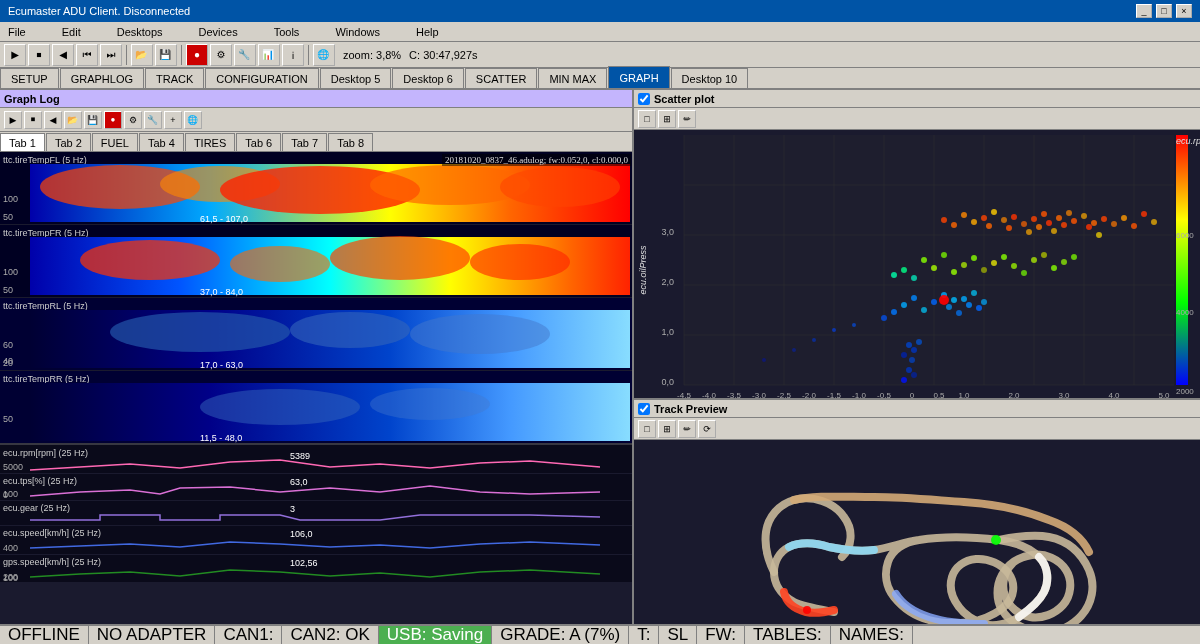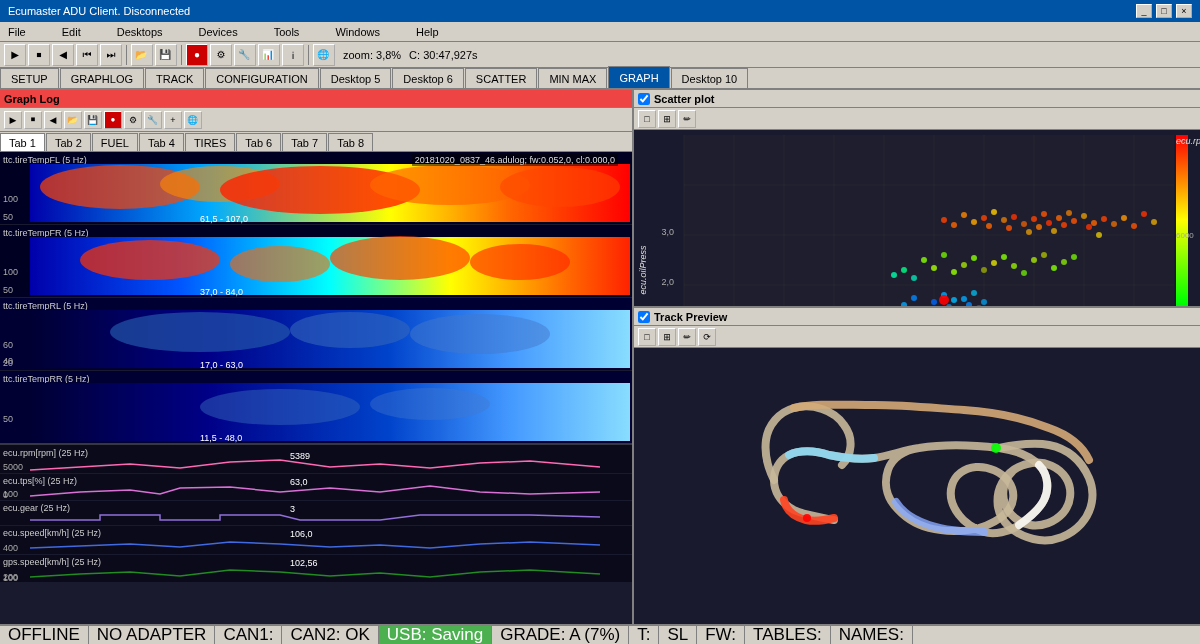--- a/index.html
+++ b/index.html
@@ -23,21 +23,21 @@
     
     .desktop-tabs { background: #d4d0c8; height: 22px; display: flex; align-items: flex-end; border-bottom: 2px solid #808080; }
     .dtab { padding: 2px 10px; height: 20px; display: flex; align-items: center; border: 1px solid #808080; border-bottom: none; background: #d4d0c8; cursor: pointer; font-size: 11px; margin-right: 1px; }
     .dtab.active { background: #0054a6; color: white; height: 22px; }
     
     
     .main-content { display: flex; height: calc(644px - 22px - 20px - 26px - 22px - 20px); }
     
     
     .left-panel { width: 634px; background: #c8c8c8; border-right: 2px solid #808080; display: flex; flex-direction: column; }
-    .panel-title { background: #ef4444; height: 18px; display: flex; align-items: center; padding: 0 4px; font-size: 11px; font-weight: bold; border-bottom: 1px solid #808080; }
+    .panel-title { background: #c4b5fd; height: 18px; display: flex; align-items: center; padding: 0 4px; font-size: 11px; font-weight: bold; border-bottom: 1px solid #808080; }
     
     
     .graph-toolbar { background: #d4d0c8; height: 24px; display: flex; align-items: center; padding: 0 4px; border-bottom: 1px solid #808080; gap: 2px; }
     .gt-btn { width: 18px; height: 18px; background: #d4d0c8; border: 1px outset #fff; display: flex; align-items: center; justify-content: center; font-size: 9px; cursor: pointer; }
     
     
     .graph-tabs { background: #d4d0c8; height: 20px; display: flex; align-items: flex-end; border-bottom: 1px solid #808080; }
     .gtab { padding: 1px 8px; height: 18px; display: flex; align-items: center; border: 1px solid #808080; border-bottom: none; background: #d4d0c8; cursor: pointer; font-size: 11px; margin-right: 1px; }
     .gtab.active { background: white; }
     
@@ -148,21 +148,21 @@
       <div class="gtab">FUEL</div>
       <div class="gtab">Tab 4</div>
       <div class="gtab">TIRES</div>
       <div class="gtab">Tab 6</div>
       <div class="gtab">Tab 7</div>
       <div class="gtab">Tab 8</div>
     </div>
 
     <div class="graph-area" style="position:relative; overflow:hidden; flex:1;">
 
-      <div style="position:absolute;top:2px;right:14px;color:#ddd;font-size:9px;z-index:10;background:rgba(0,0,0,0.5);padding:1px 3px;">20181020_0837_46.adulog; fw:0.052,0, cl:0.000,0</div>
+      <div style="position:absolute;top:2px;right:1px;color:#ddd;font-size:9px;z-index:10;background:rgba(0,0,0,0.5);padding:1px 3px;font-family:Liberation Serif, serif;">20181020_0837_46.adulog; fw:0.052,0, cl:0.000,0</div>
 
       <svg width="634" height="430" style="position:absolute;top:0;left:0;">
         <defs>
           <linearGradient id="hotGrad" x1="0%" y1="0%" x2="100%" y2="0%">
             <stop offset="0%" style="stop-color:#0000aa"></stop>
             <stop offset="30%" style="stop-color:#00aaff"></stop>
             <stop offset="60%" style="stop-color:#ffff00"></stop>
             <stop offset="80%" style="stop-color:#ff6600"></stop>
             <stop offset="100%" style="stop-color:#ff0000"></stop>
           </linearGradient>
@@ -432,21 +432,21 @@
 
           <circle cx="200" cy="200" r="2" fill="#0044ff" opacity="0.6"></circle>
           <circle cx="180" cy="210" r="2" fill="#0033cc" opacity="0.6"></circle>
           <circle cx="160" cy="220" r="2" fill="#0022bb" opacity="0.5"></circle>
           <circle cx="220" cy="195" r="2" fill="#0055ff" opacity="0.6"></circle>
           <circle cx="130" cy="230" r="2" fill="#0011aa" opacity="0.5"></circle>
         </svg>
       </div>
     </div>
 
-    <div class="track-panel" style="height:316px;display:flex;flex-direction:column;">
+    <div class="track-panel" style="height:224px;display:flex;flex-direction:column;">
       <div class="track-header">
         <input type="checkbox" class="checkbox-small" checked="" style="">
         <span style="margin-left:4px;">Track Preview</span>
       </div>
       <div class="track-toolbar">
         <div class="gt-btn">□</div>
         <div class="gt-btn">⊞</div>
         <div class="gt-btn">✏</div>
         <div class="gt-btn">⟳</div>
       </div>

